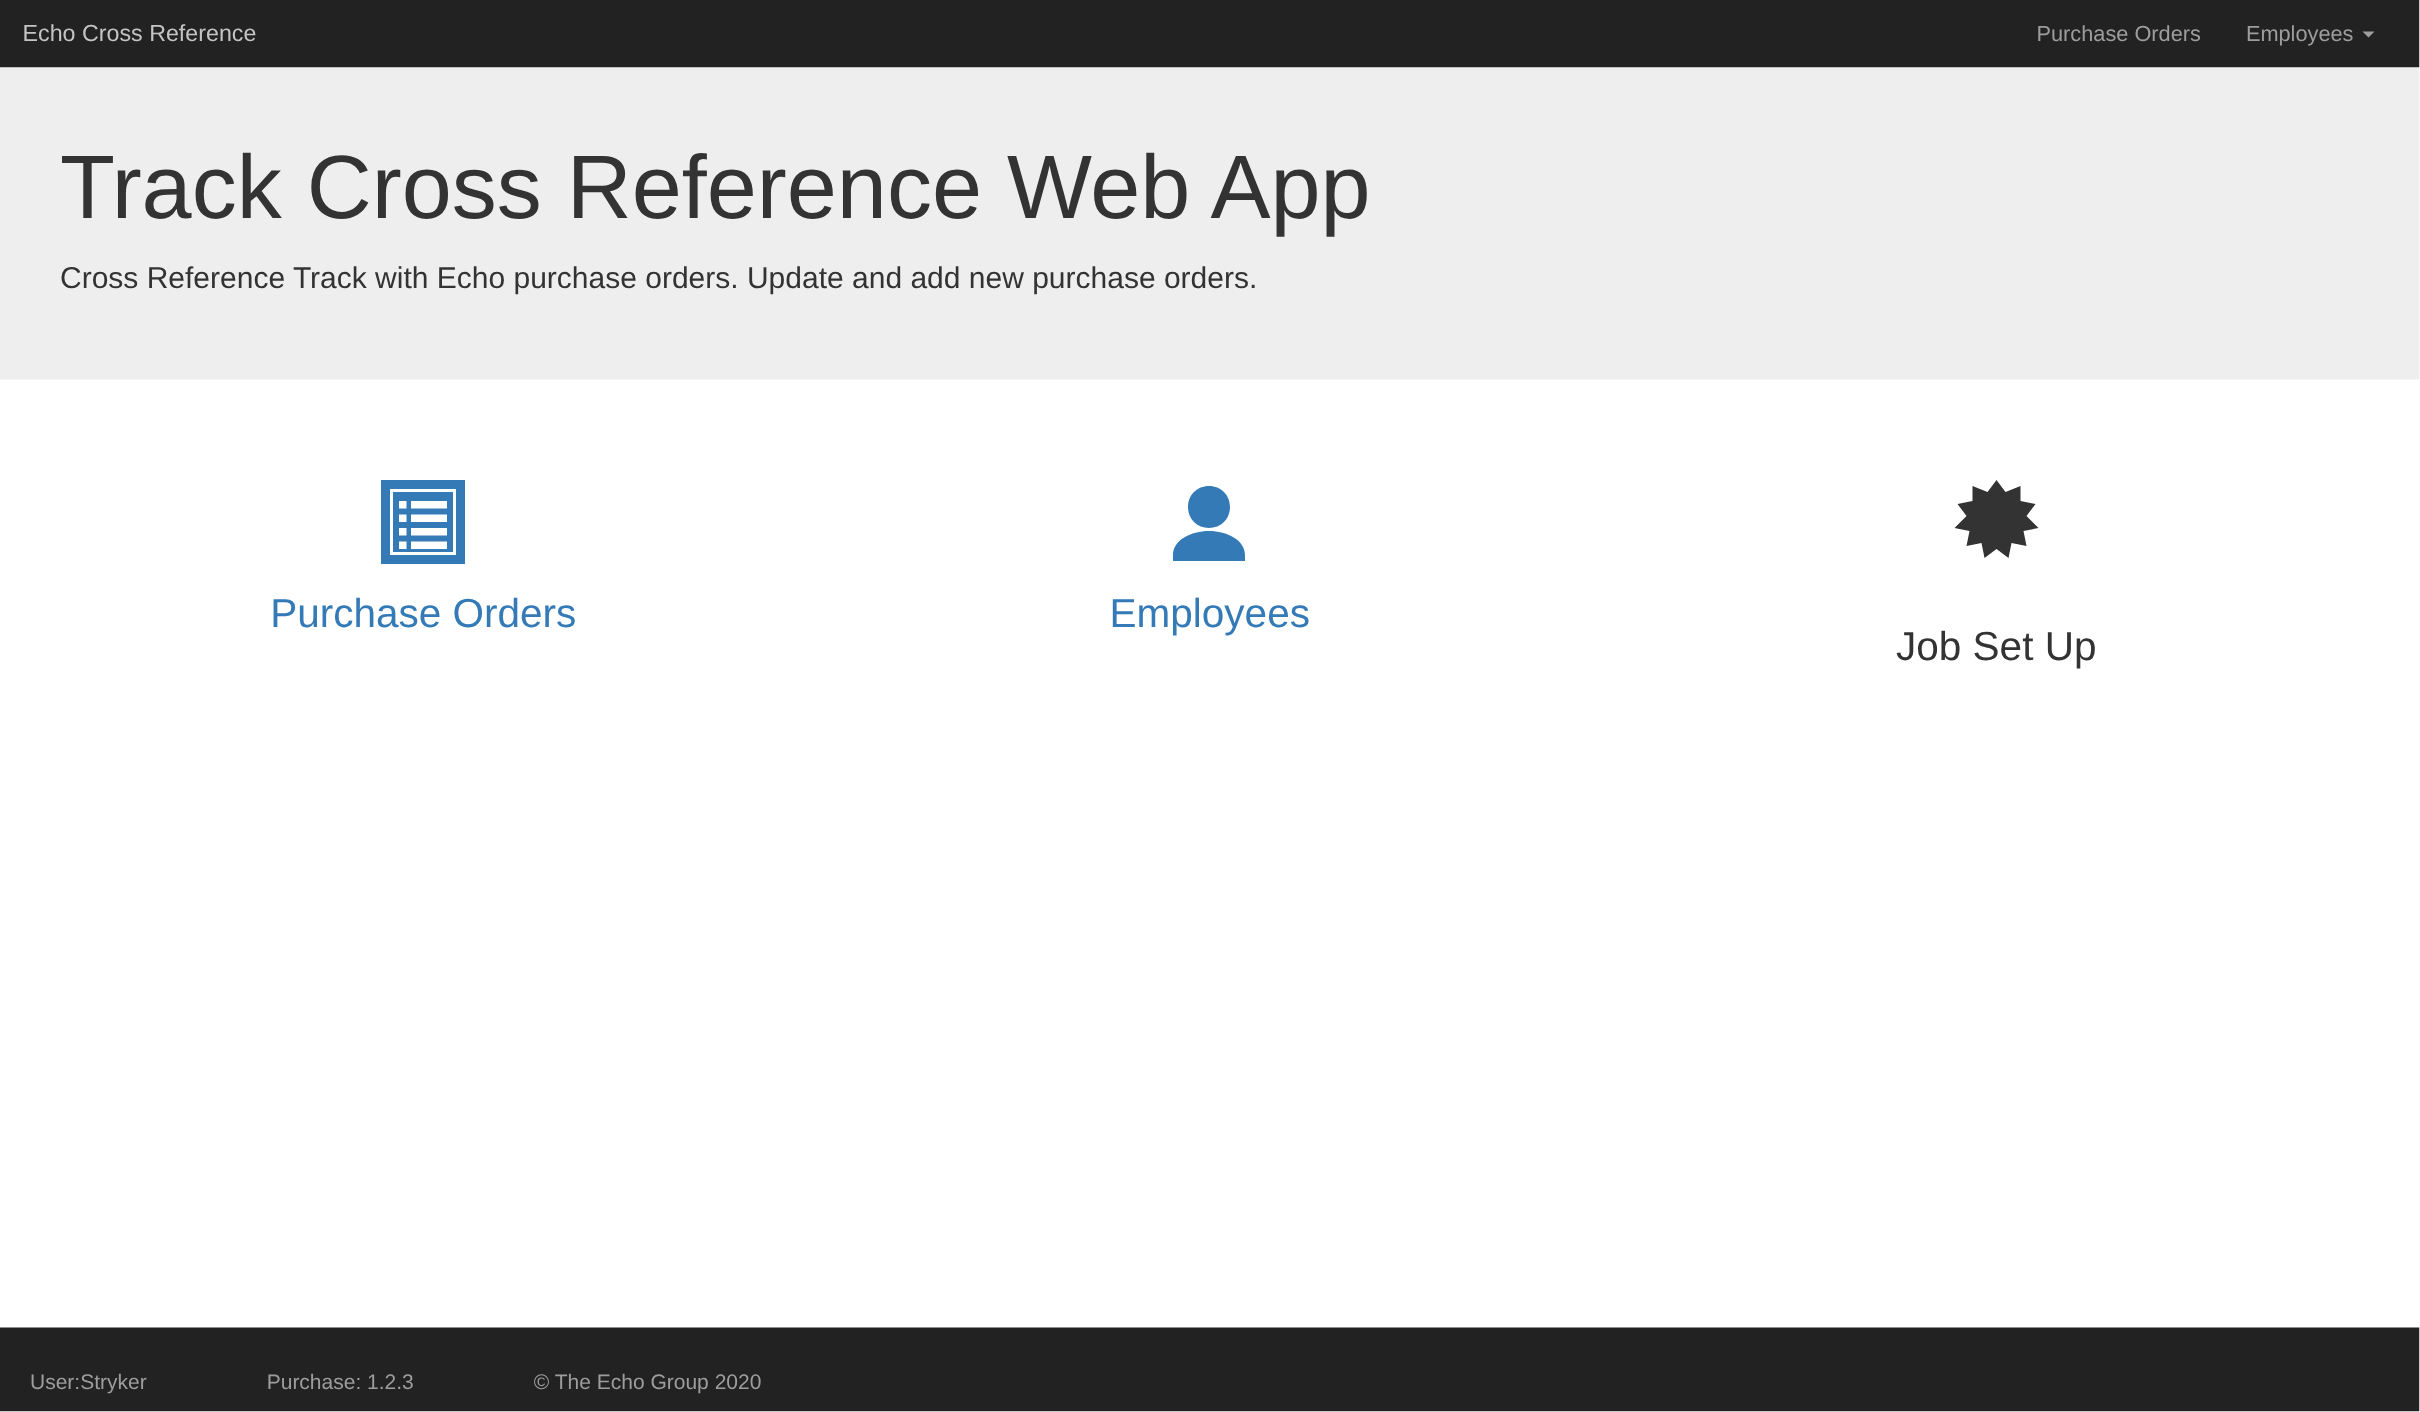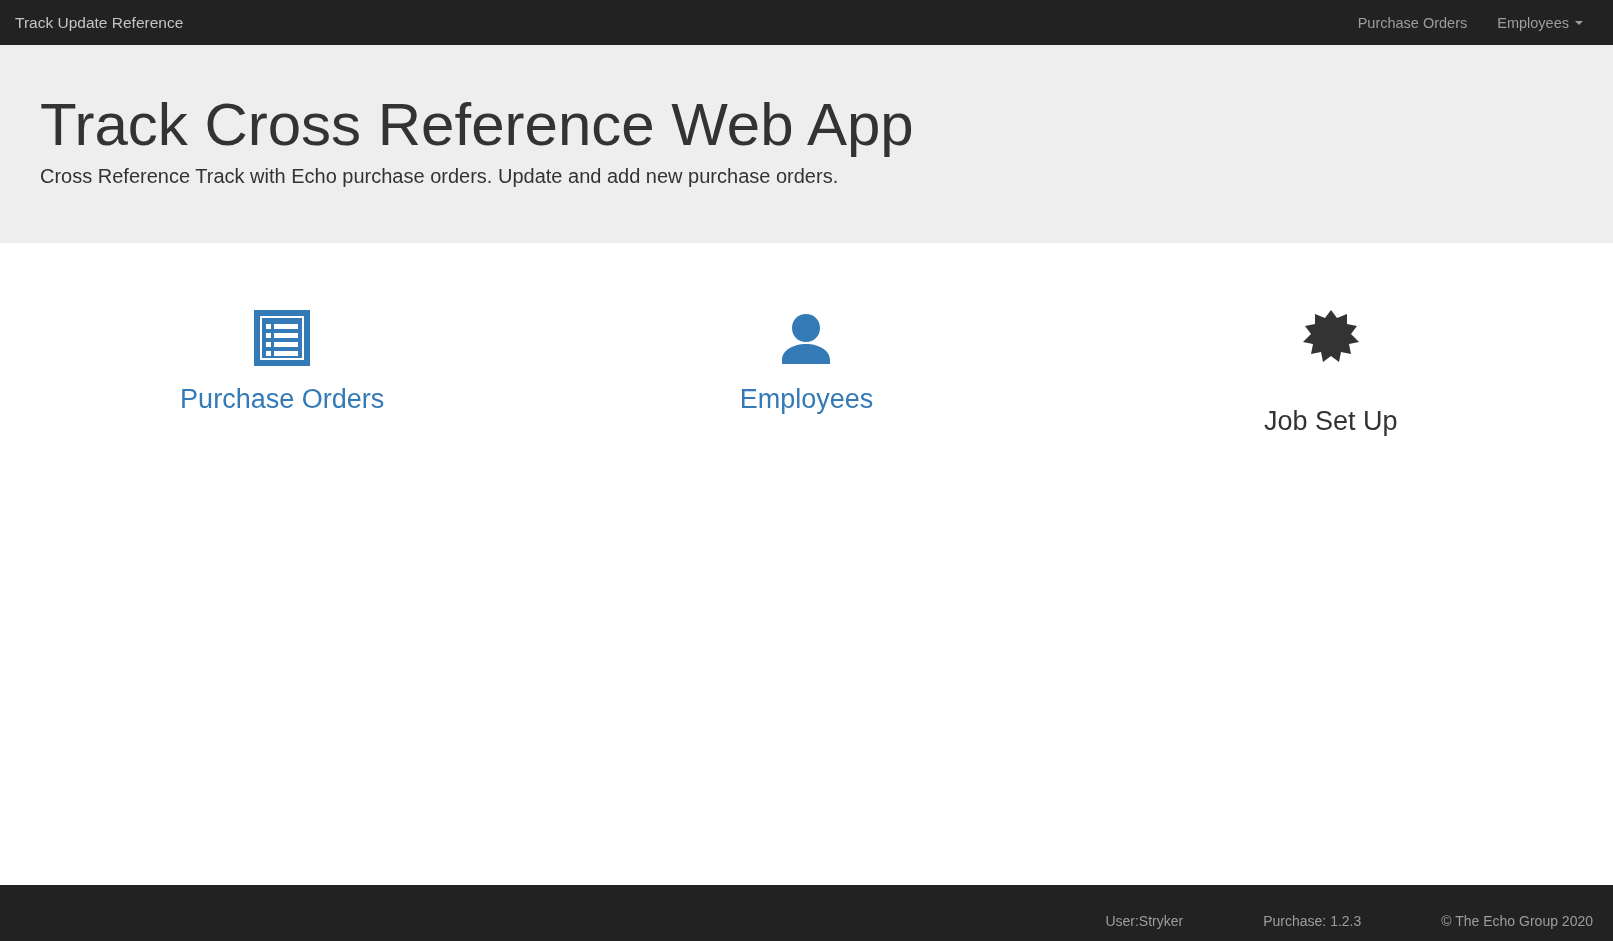--- a/index.html
+++ b/index.html
@@ -55,21 +55,21 @@
       vertical-align: middle;
     }
     .jumbotron {
       background: #eeeeee;
       padding: 45px 30px 55px 40px;
     }
     .jumbotron h1 {
       font-size: 60px;
       font-weight: 500;
       color: #333333;
-      margin-bottom: 6px;
+      margin-bottom: 16px;
     }
     .jumbotron p {
       font-size: 20px;
       font-weight: 200;
       color: #333333;
     }
     .content {
       flex: 1;
       padding: 55px 40px 0 40px;
     }
@@ -104,33 +104,32 @@
     .icon-wrap svg {
       width: 64px;
       height: 64px;
     }
     .footer {
       background: #222222;
       color: #9d9d9d;
       font-size: 14px;
       padding: 28px 20px 12px 20px;
       display: flex;
-      justify-content: flex-end;
       align-items: flex-end;
       gap: 80px;
     }
     .footer .item {
       color: #9d9d9d;
     }
   </style>
 </head>
 <body>
 
 <nav class="navbar">
-  <div class="navbar-brand">Track Update Reference</div>
+  <div class="navbar-brand">Echo Cross Reference</div>
   <div class="navbar-nav">
     <div class="navbar-item">
       <span>Purchase Orders</span>
     </div>
     <div class="navbar-item">
       <span>Employees</span>
       <span class="caret"></span>
     </div>
   </div>
 </nav>

